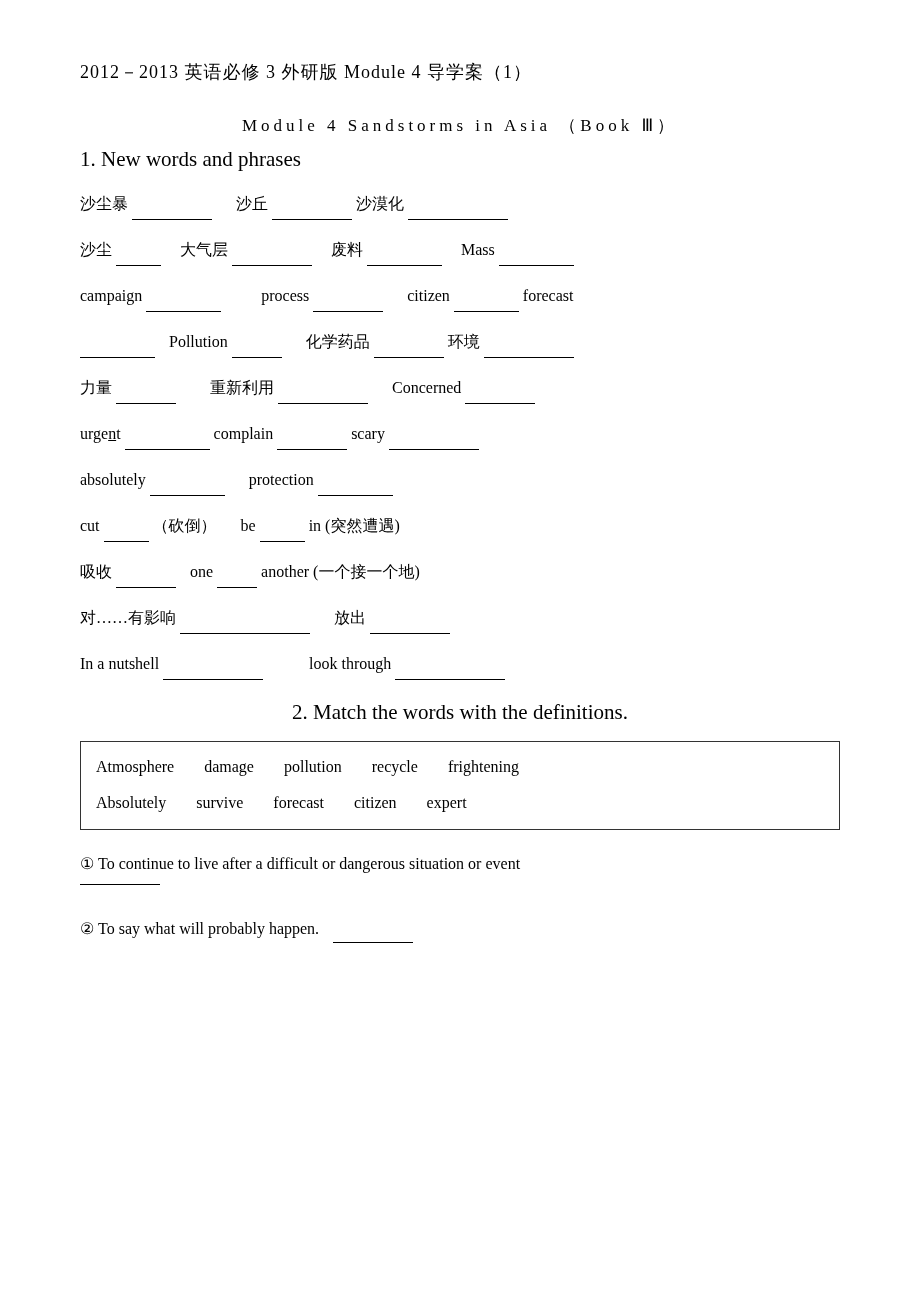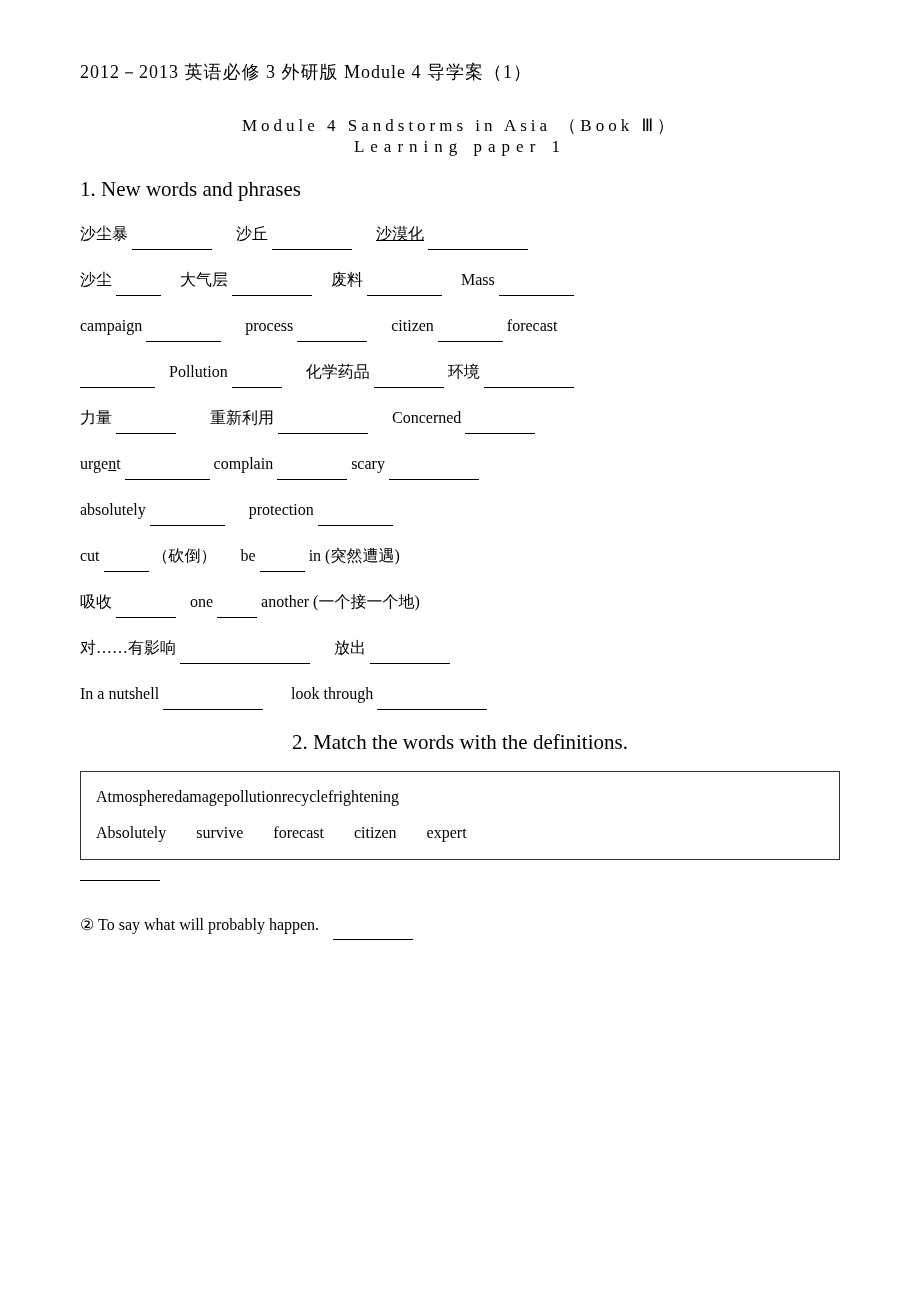--- a/index.html
+++ b/index.html
@@ -90,49 +90,48 @@
       height: 20px;
     }
   </style>
 </head>
 <body>
 
 <div class="page-title">2012－2013 英语必修 3 外研版 Module 4 导学案（1）</div>
 
 <div class="module-header">
   <div class="module-title">Module 4    Sandstorms  in   Asia    （Book  Ⅲ）</div>
-  <div class="learning-paper">Learning   paper 1</div>
 </div>
 
 <div class="section-header">1.  New words and phrases</div>
 
 <div class="row">
   <span>沙尘暴</span>
   <span class="inline-blank" style="width:80px;"></span>
   <span style="margin-left:20px;">沙丘</span>
   <span class="inline-blank" style="width:80px;"></span>
-  <span style="margin-left:20px;text-decoration:underline;">沙漠化</span>
+  <span style="">沙漠化</span>
   <span class="inline-blank" style="width:100px;"></span>
 </div>
 
 <div class="row">
   <span>沙尘</span>
   <span class="inline-blank" style="width:45px;"></span>
   <span style="margin-left:15px;">大气层</span>
   <span class="inline-blank" style="width:80px;"></span>
   <span style="margin-left:15px;margin-top:44px;">废料</span>
   <span class="inline-blank" style="width:75px;"></span>
   <span style="margin-left:15px;">Mass</span>
   <span class="inline-blank" style="width:75px;"></span>
 </div>
 
 <div class="row">
   <span>campaign</span>
   <span class="inline-blank" style="width:75px;"></span>
-  <span style="margin-left:20px;">process</span>
+  <span style="margin-left:36px;">process</span>
   <span class="inline-blank" style="width:70px;"></span>
   <span style="margin-left:20px;">citizen</span>
   <span class="inline-blank" style="width:65px;"></span>
   <span>forecast</span>
 </div>
 
 <div class="row">
   <span class="inline-blank" style="width:75px;"></span>
   <span style="margin-left:10px;">Pollution</span>
   <span class="inline-blank" style="width:50px;"></span>
@@ -187,44 +186,48 @@
 <div class="row">
   <span>对……有影响</span>
   <span class="inline-blank" style="width:130px;"></span>
   <span style="margin-left:20px;">放出</span>
   <span class="inline-blank" style="width:80px;"></span>
 </div>
 
 <div class="row">
   <span>In a nutshell</span>
   <span class="inline-blank" style="width:100px;"></span>
-  <span style="margin-left:24px;">look through</span>
+  <span style="margin-left:42px;">look through</span>
   <span class="inline-blank" style="width:110px;"></span>
 </div>
 
 <div class="section-header" style="margin-top:20px;text-align:center;">2. Match the words with the definitions.</div>
 
 <div class="word-box">
-  <div style="width:100%; display:flex; flex-wrap:wrap;">
+  <div style="width:100%; display:flex; gap: 30px; flex-wrap:wrap;">
     <span>Atmosphere</span>
     <span>damage</span>
     <span>pollution</span>
     <span>recycle</span>
     <span>frightening</span>
   </div>
   <div style="width:100%; display:flex; gap: 30px; flex-wrap:wrap;">
     <span>Absolutely</span>
     <span>survive</span>
     <span>forecast</span>
     <span>citizen</span>
     <span>expert</span>
   </div>
 </div>
 
 <div class="def-block" style="margin-top:20px;">
+  <div class="def-text">
+    <span>①</span>
+    <span> To continue to live after a difficult or dangerous situation or event</span>
+  </div>
   <hr class="def-line">
 </div>
 
 <div class="def-block">
   <div class="def-text">
     <span>②</span>
     <span>  To say what will probably happen.</span>
     <span class="inline-blank" style="width:80px; margin-left:10px;"></span>
   </div>
 </div>

